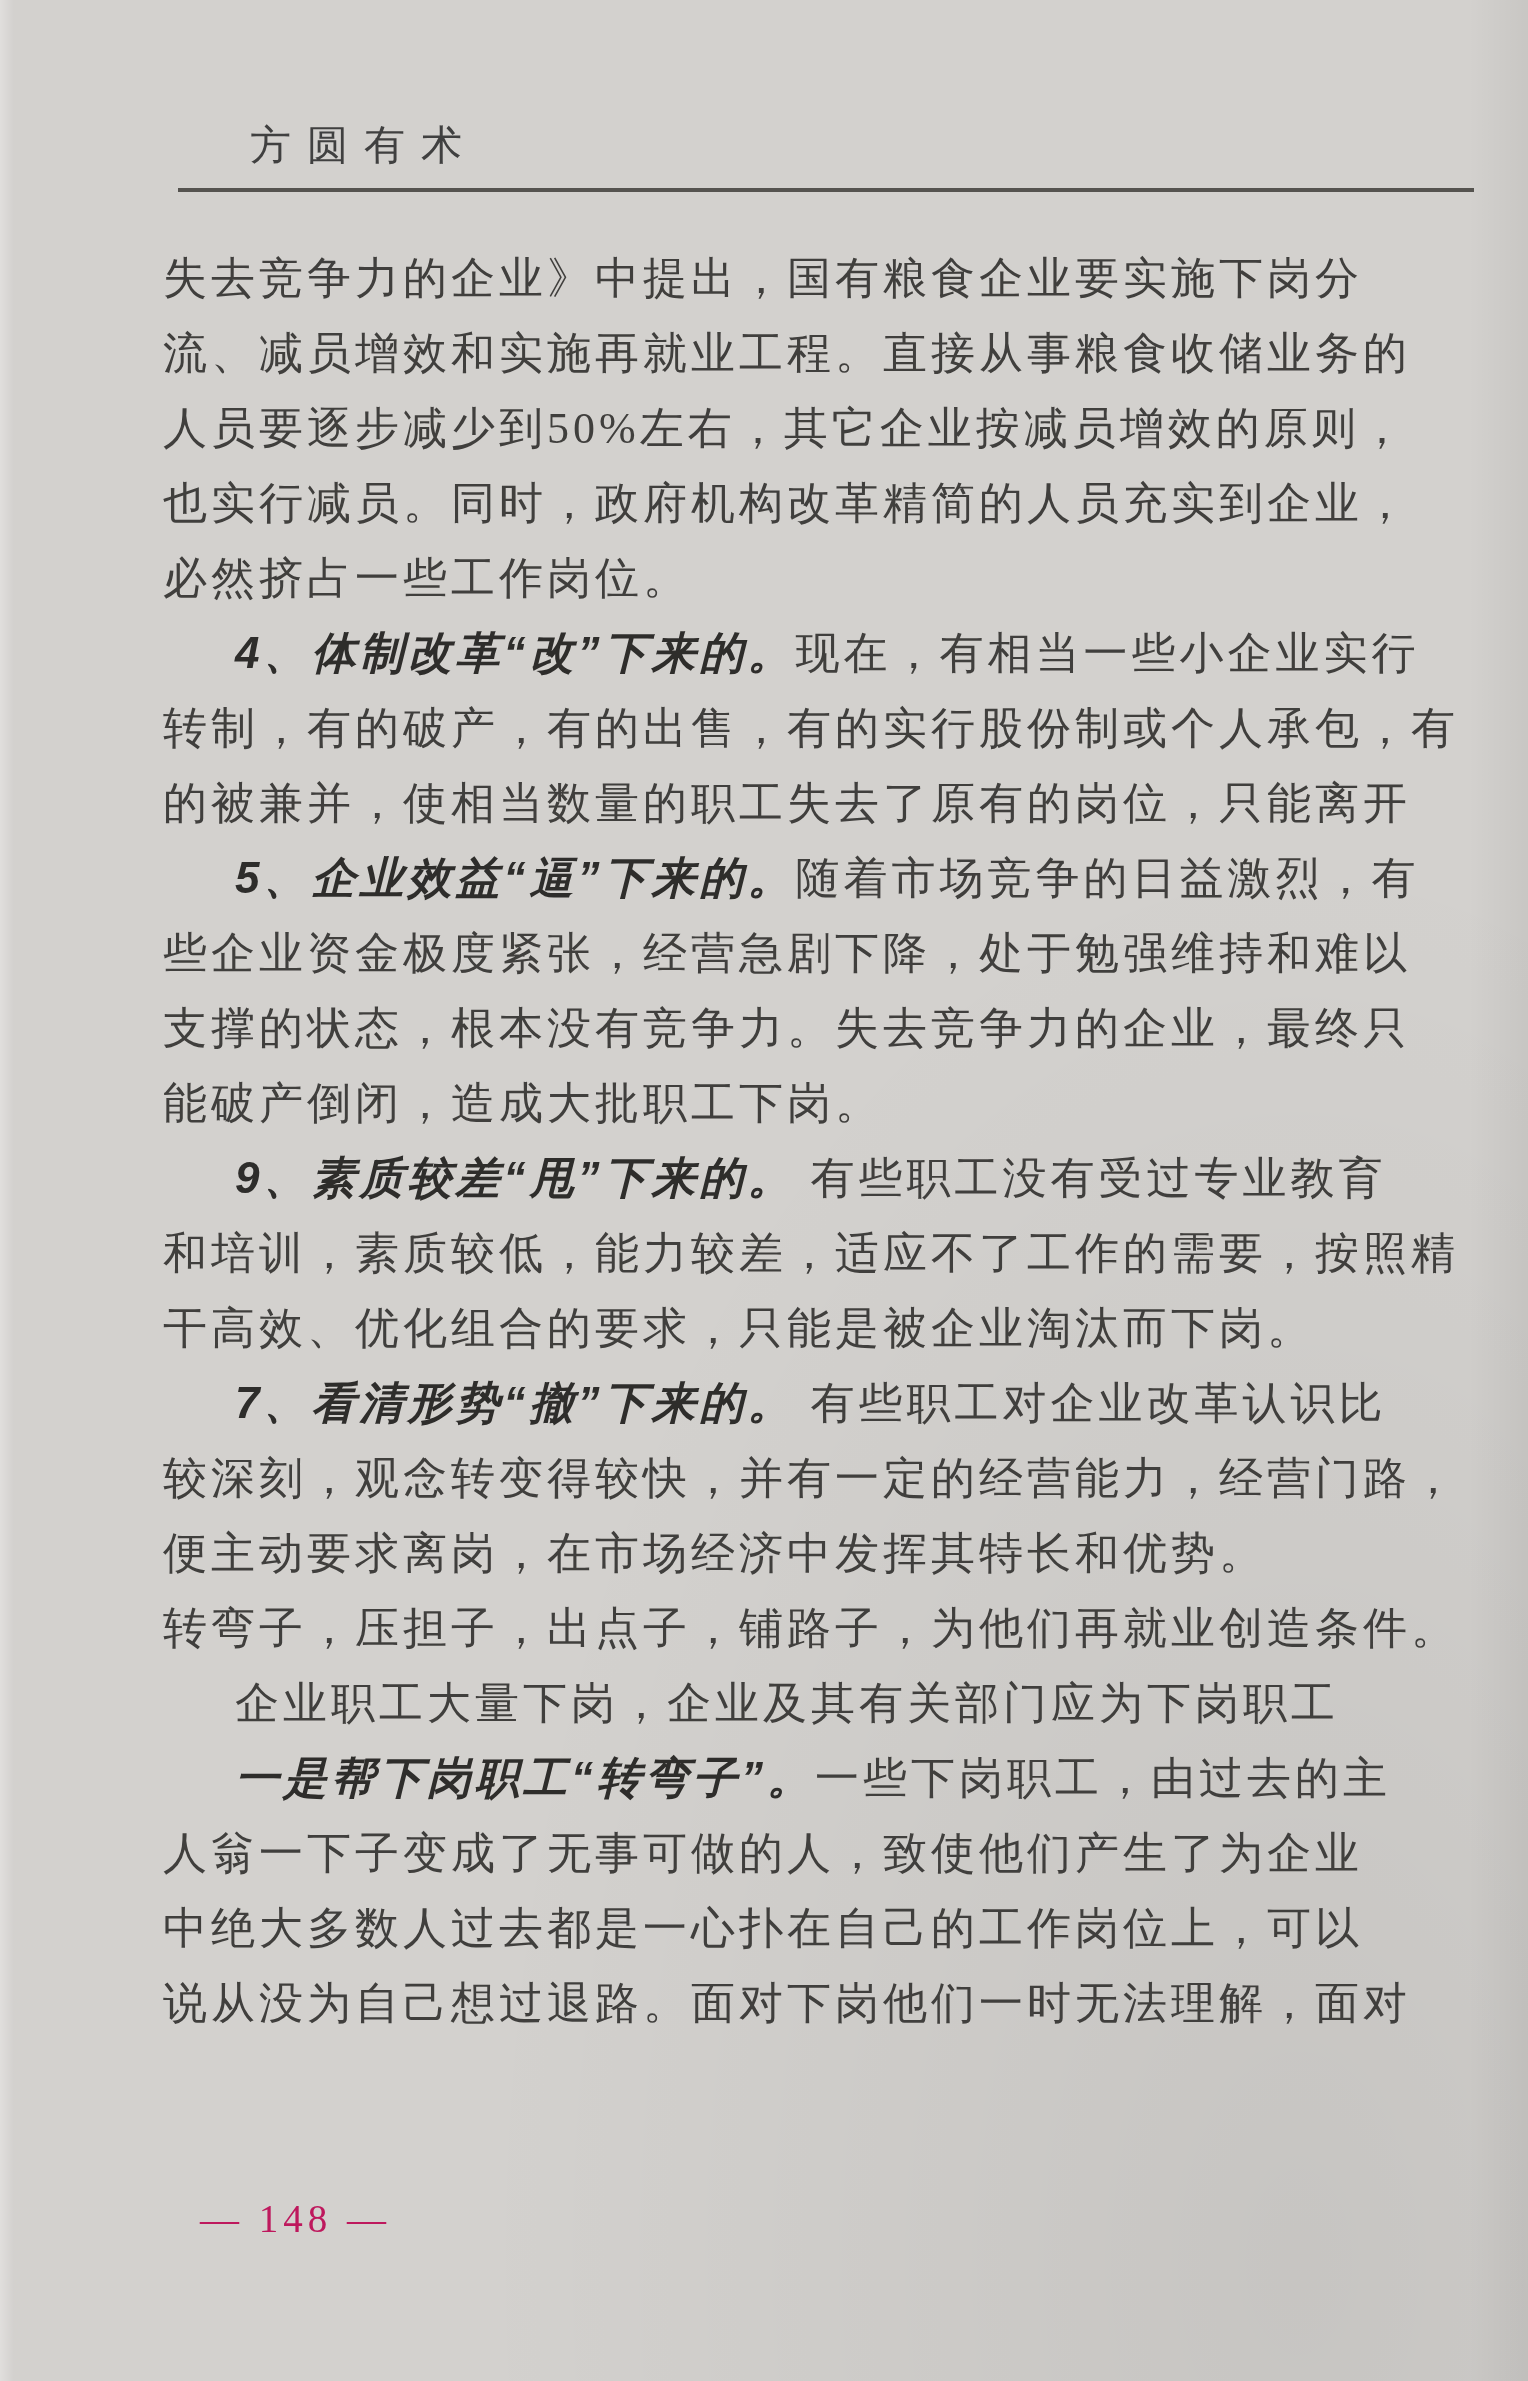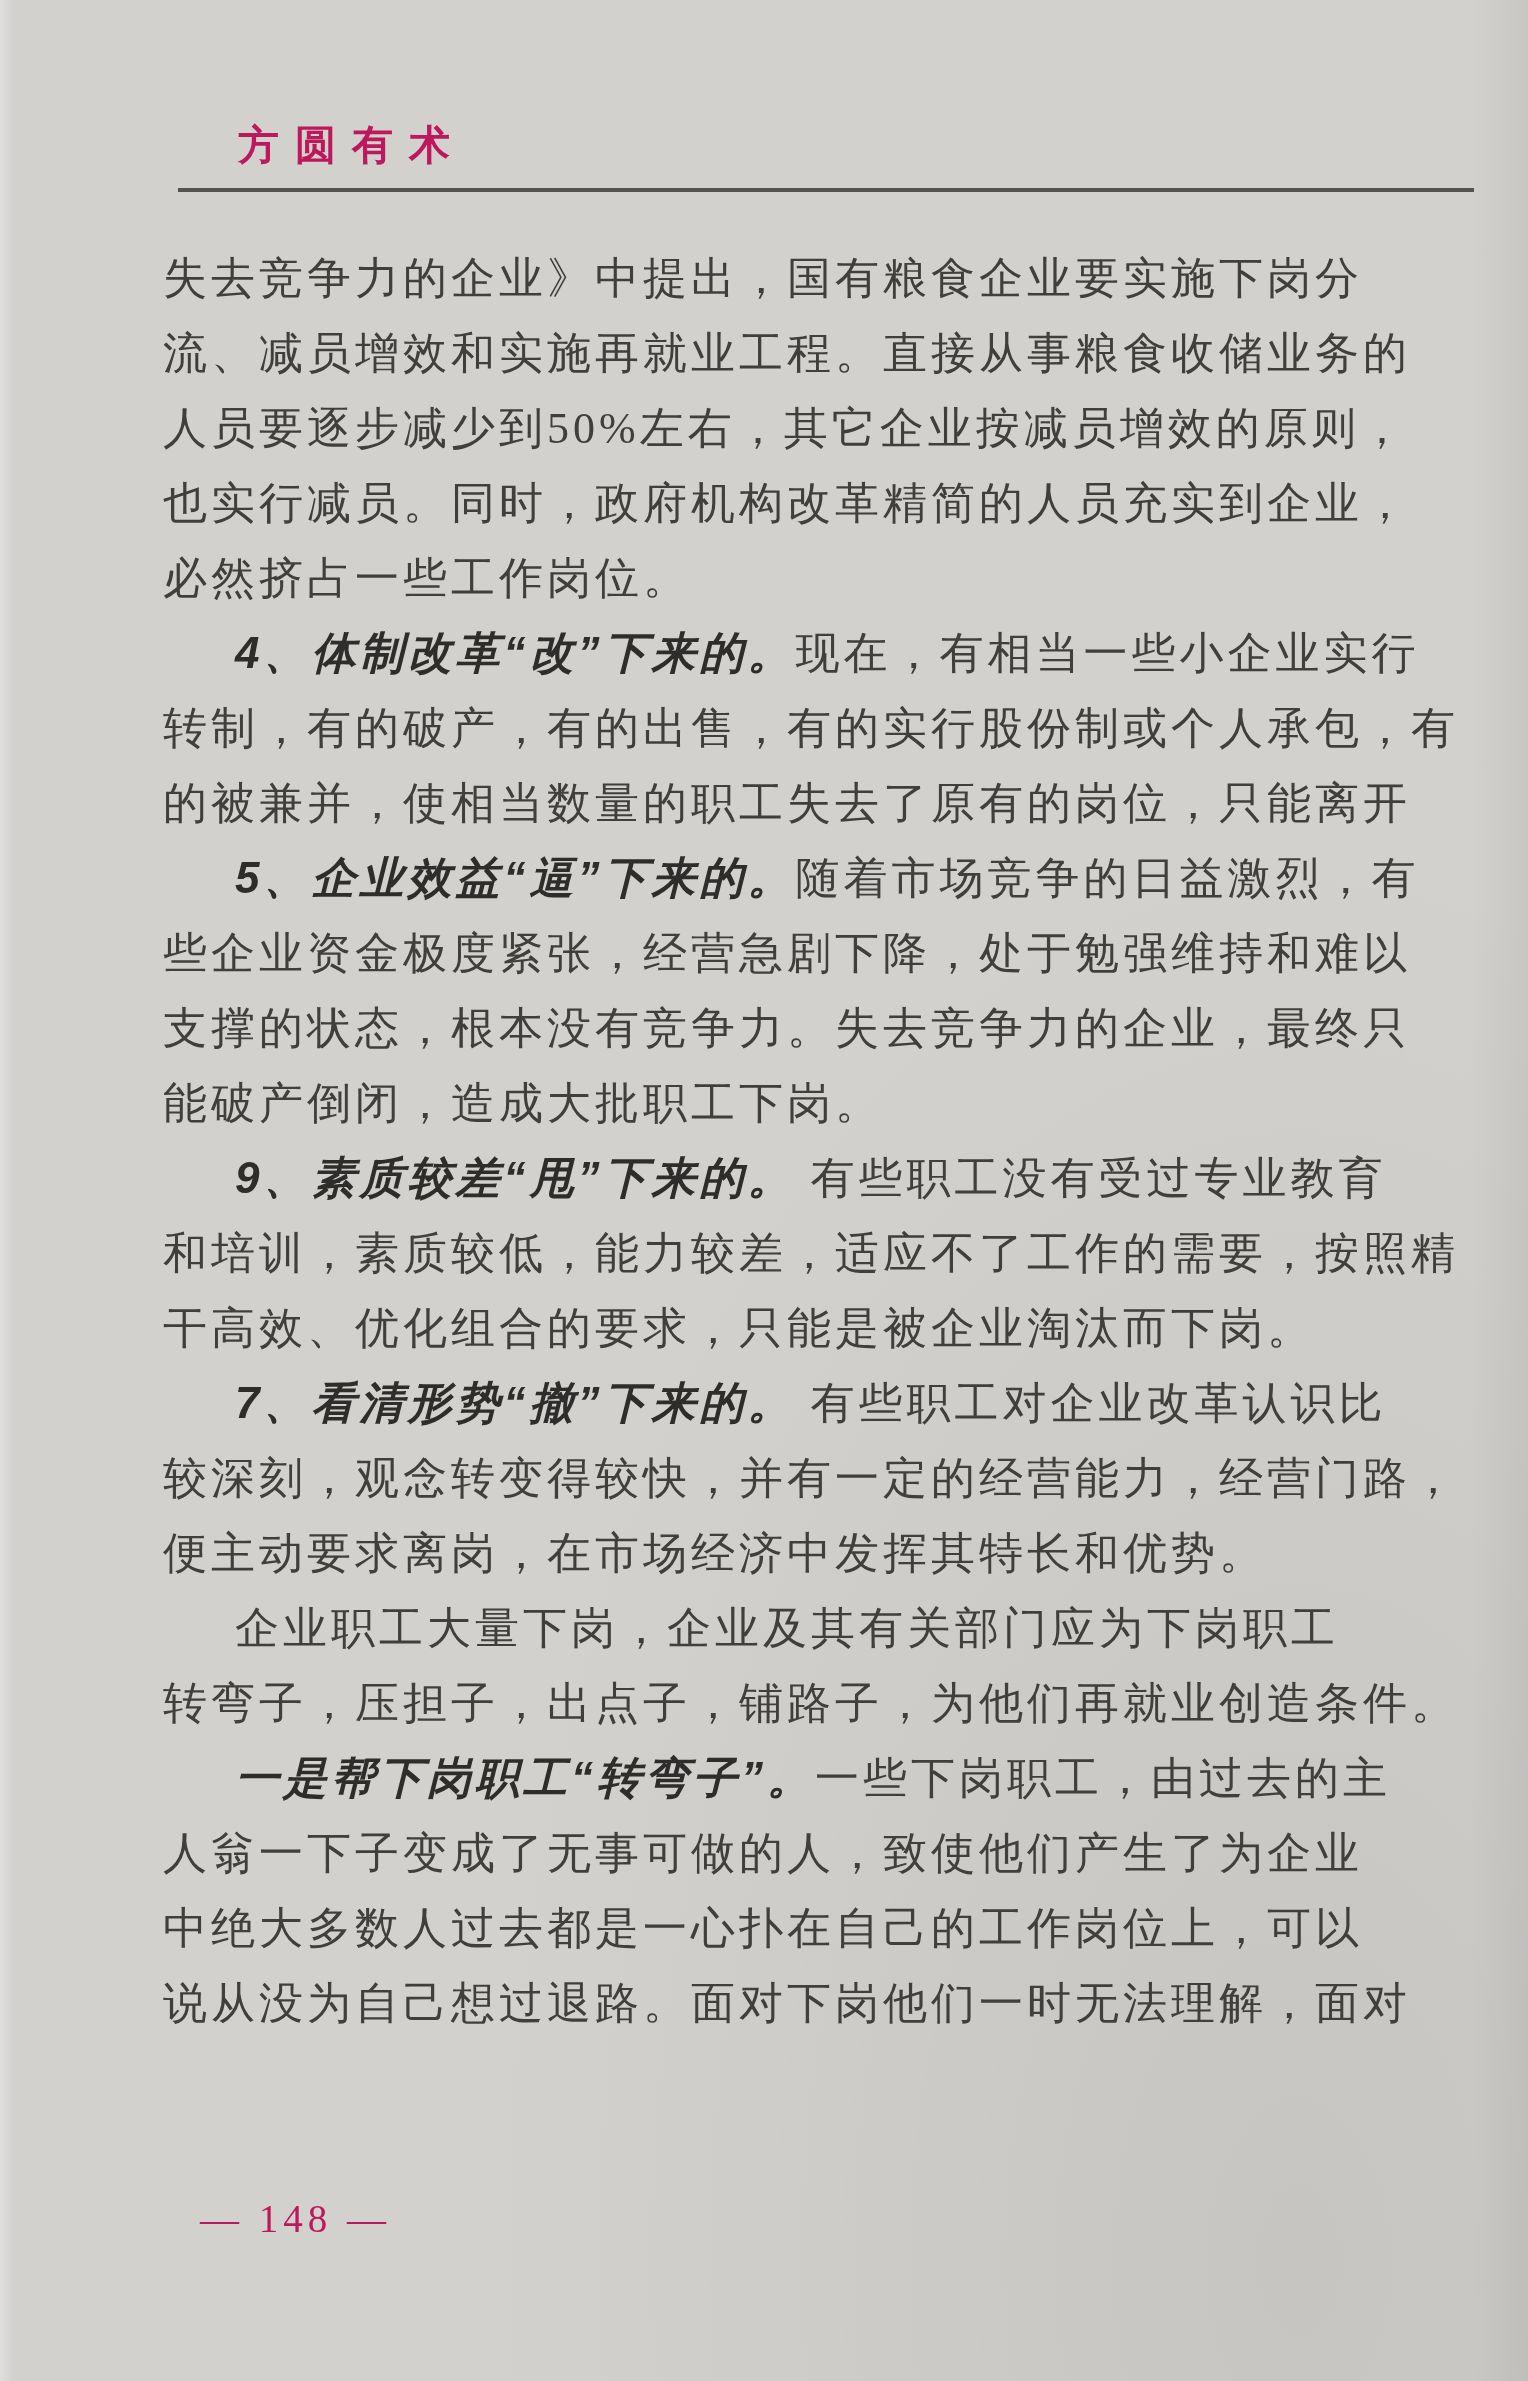--- a/index.html
+++ b/index.html
@@ -17,26 +17,26 @@
     content:"";
     position:absolute;inset:0;
     background:
       radial-gradient(ellipse at 85% 95%, rgba(0,0,0,0.06), rgba(0,0,0,0) 45%),
       linear-gradient(to right, rgba(255,255,255,0.30) 0px, rgba(255,255,255,0) 14px),
       linear-gradient(to left, rgba(0,0,0,0.05) 0px, rgba(0,0,0,0) 60px);
     pointer-events:none;
   }
   .header-title{
     position:absolute;
-    left:238px; top:118px;
+    left:250px; top:118px;
     font-family:"Liberation Sans","DejaVu Sans",sans-serif;
-    font-weight:700;
+    font-weight:400;
     font-size:41px;
     letter-spacing:16px;
-    color:#be185d;
+    color:#404040;
   }
   .header-rule{
     position:absolute;
     left:178px; top:188px;
     width:1296px; height:4px;
     background:#55534f;
   }
   .body-text{
     position:absolute;
     left:163px; top:240px;
@@ -85,22 +85,22 @@
     <div class="line indent"><span class="b">5、企业效益“逼”下来的。</span><span>随着市场竞争的日益激烈，有</span></div>
     <div class="line"><span class="b"></span><span>些企业资金极度紧张，经营急剧下降，处于勉强维持和难以</span></div>
     <div class="line"><span class="b"></span><span>支撑的状态，根本没有竞争力。失去竞争力的企业，最终只</span></div>
     <div class="line"><span class="b"></span><span>能破产倒闭，造成大批职工下岗。</span></div>
     <div class="line indent"><span class="b">9、素质较差“甩”下来的。</span><span> 有些职工没有受过专业教育</span></div>
     <div class="line"><span class="b"></span><span>和培训，素质较低，能力较差，适应不了工作的需要，按照精</span></div>
     <div class="line"><span class="b"></span><span>干高效、优化组合的要求，只能是被企业淘汰而下岗。</span></div>
     <div class="line indent"><span class="b">7、看清形势“撤”下来的。</span><span> 有些职工对企业改革认识比</span></div>
     <div class="line"><span class="b"></span><span>较深刻，观念转变得较快，并有一定的经营能力，经营门路，</span></div>
     <div class="line"><span class="b"></span><span>便主动要求离岗，在市场经济中发挥其特长和优势。</span></div>
+    <div class="line"><span class="b"></span><span>转弯子，压担子，出点子，铺路子，为他们再就业创造条件。</span></div>
     <div class="line indent"><span class="b"></span><span>企业职工大量下岗，企业及其有关部门应为下岗职工</span></div>
-    <div class="line"><span class="b"></span><span>转弯子，压担子，出点子，铺路子，为他们再就业创造条件。</span></div>
     <div class="line indent"><span class="b">一是帮下岗职工“转弯子”。</span><span>一些下岗职工，由过去的主</span></div>
     <div class="line"><span class="b"></span><span>人翁一下子变成了无事可做的人，致使他们产生了为企业</span></div>
     <div class="line"><span class="b"></span><span>中绝大多数人过去都是一心扑在自己的工作岗位上，可以</span></div>
     <div class="line"><span class="b"></span><span>说从没为自己想过退路。面对下岗他们一时无法理解，面对</span></div>
   </div>
 
   <div class="footer">— 148 —</div>
 
 </div>
 

